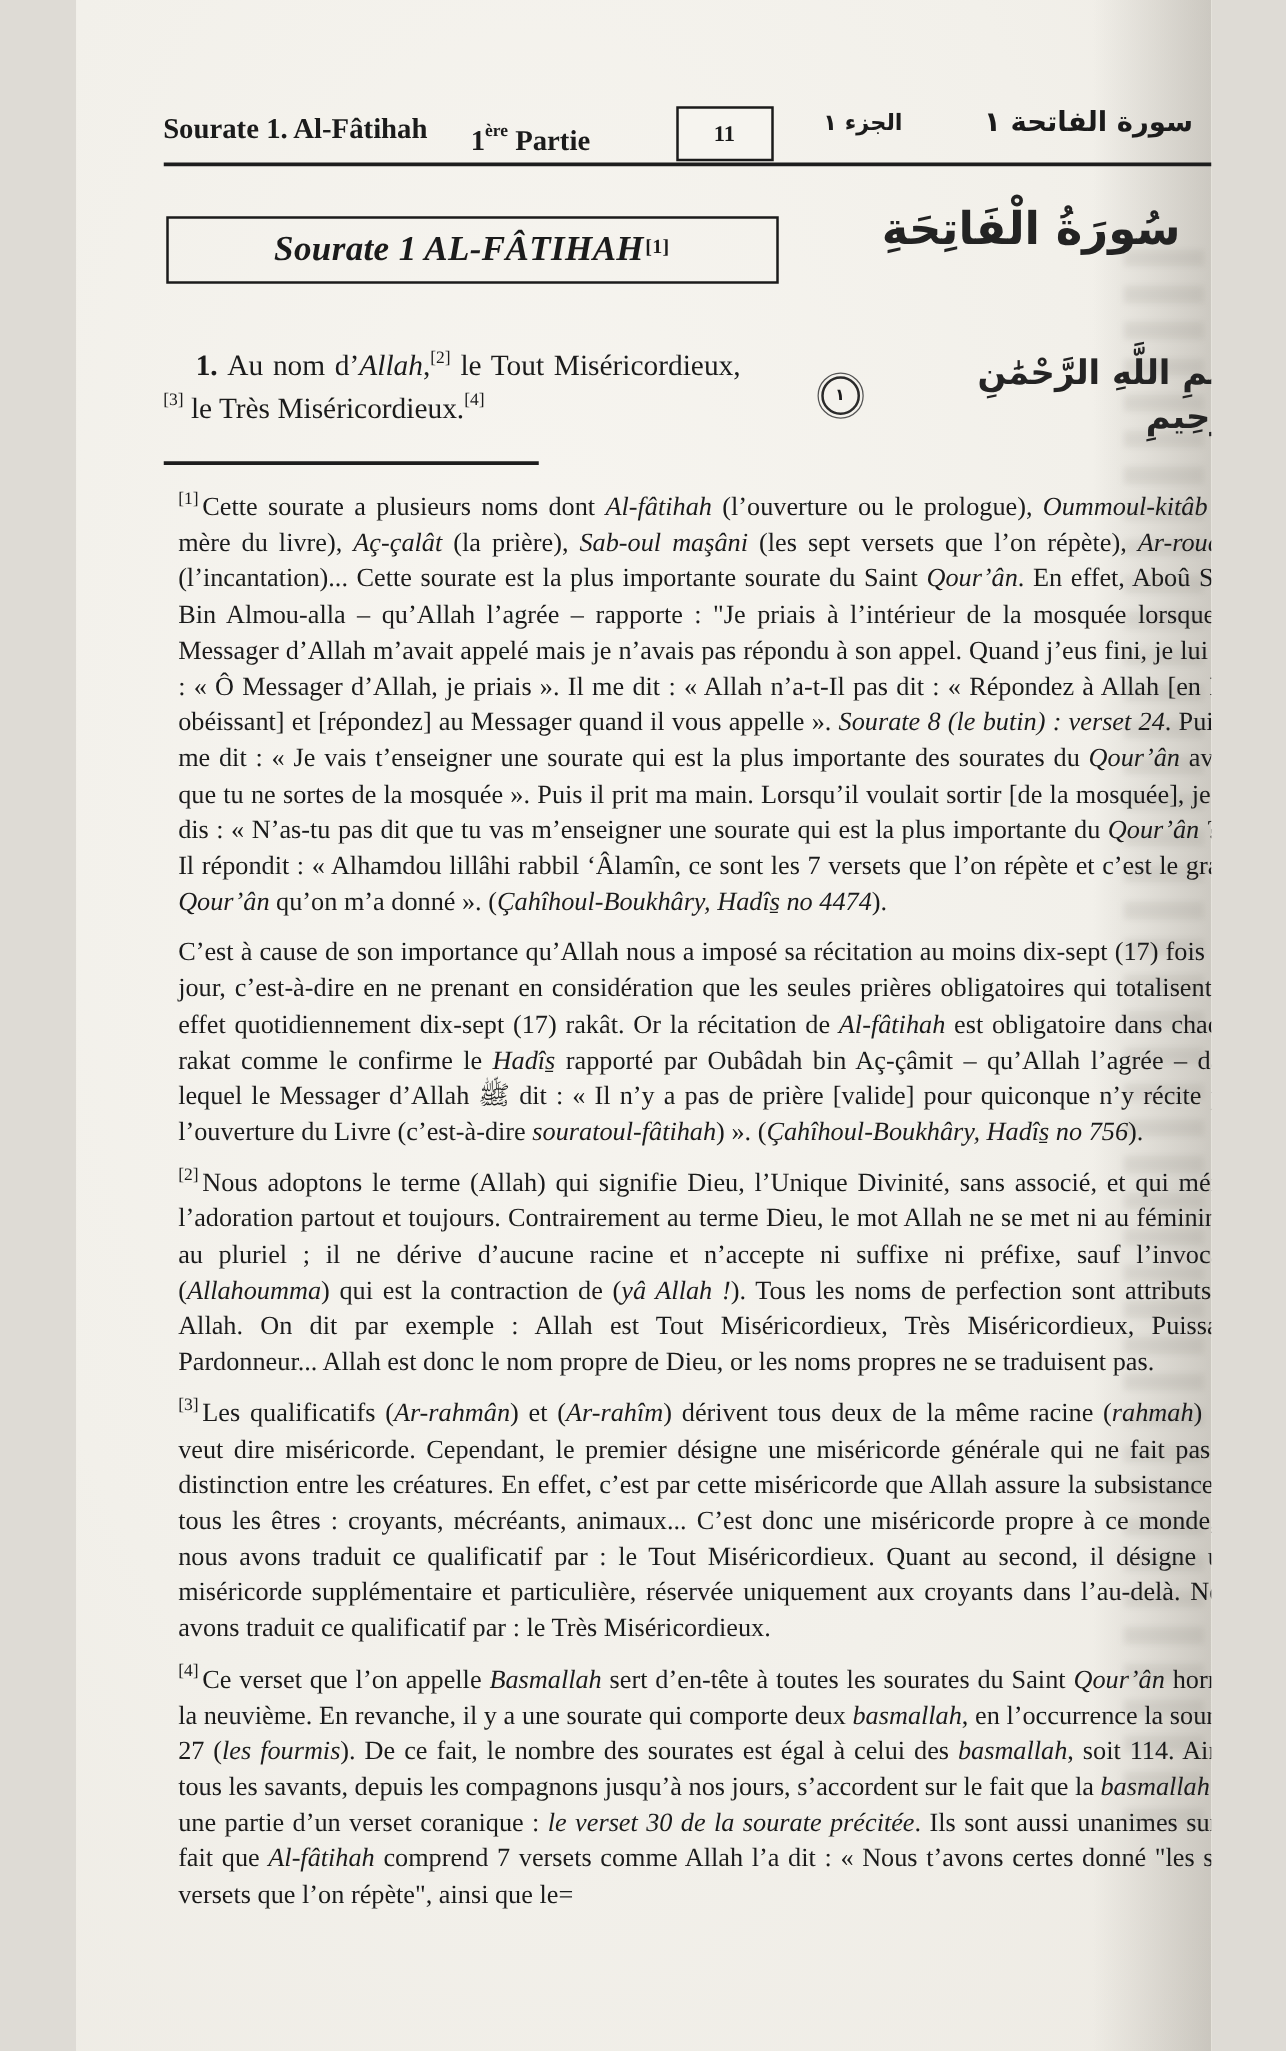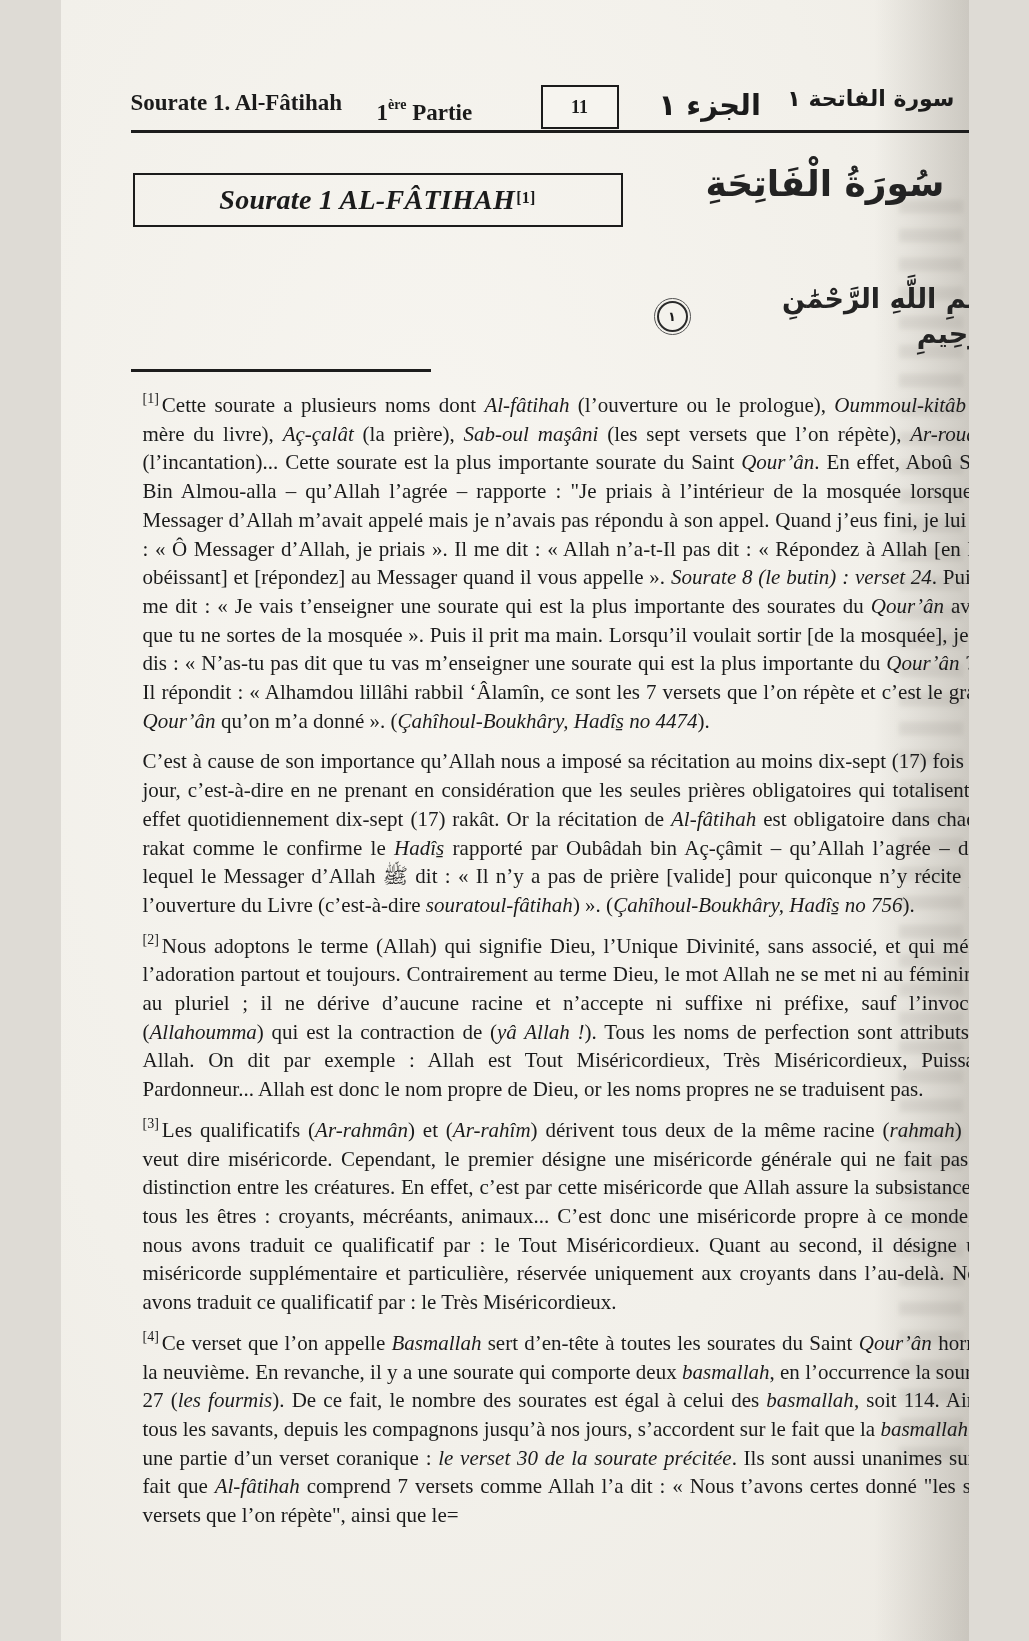--- a/index.html
+++ b/index.html
@@ -32,21 +32,21 @@
   .hdr-left{left:70px;top:90px;}
   .hdr-partie{left:316px;top:100px;}
   .hdr-partie sup{font-size:14px;position:relative;top:-2px;}
   .page-num-box{
     position:absolute;left:480px;top:85px;width:74px;height:40px;
     border:2.5px solid #1b1b1b;
     display:flex;align-items:center;justify-content:center;
     font-weight:bold;font-size:18px;background:#f6f4ef;
   }
   .arabic{font-family:"DejaVu Sans", sans-serif;}
-  .hdr-juz{left:598px;top:88px;font-size:29px;}
+  .hdr-juz{left:598px;top:88px;font-size:18px;}
   .hdr-surah{right:14px;top:86px;font-size:22px;}
   .hdr-rule{position:absolute;left:70px;top:130px;width:897px;height:3px;background:#1d1d1d;}
   
   .title-box{
     position:absolute;left:72px;top:173px;width:486px;height:50px;
     border:2px solid #1b1b1b;
     display:flex;align-items:center;justify-content:center;
     font-weight:bold;font-style:italic;font-size:28px;letter-spacing:0.3px;
   }
   .title-box sup{font-size:16px;font-style:normal;position:relative;top:-2px;margin-left:1px;}
@@ -104,20 +104,21 @@
 
   <div class="hdr-rule"></div>
 
   <div class="title-box">
       <span>Sourate 1 AL-FÂTIHAH</span>
       <sup>[1]</sup>
     </div>
 
   <div class="callig arabic">سُورَةُ الْفَاتِحَةِ</div>
 
+  <div class="verse"><span class="bd">1. </span><span>Au nom d’</span><span class="it">Allah</span><span>,</span><sup>[2]</sup><span> le Tout Miséricor­dieux,</span><sup>[3]</sup><span> le Très Miséricordieux.</span><sup>[4]</sup></div>
 
   <div class="basmala-row">
     <span class="verse-ornament arabic">١</span>
     <span class="basmala-text arabic" dir="rtl">بِسْمِ اللَّهِ الرَّحْمَٰنِ الرَّحِيمِ</span>
   </div>
 
   <div class="fn-sep"></div>
 
   <div class="footnotes">
       <p><sup class="fn-marker">[1]</sup><span>Cette sourate a plusieurs noms dont </span><span class="it">Al-fâtihah</span><span> (l’ouverture ou le prologue), </span><span class="it">Oummoul-kitâb</span><span> (la mère du livre), </span><span class="it">Aç-çalât</span><span> (la prière), </span><span class="it">Sab-oul maşâni</span><span> (les sept versets que l’on répète), </span><span class="it">Ar-rouqya</span><span> (l’incantation)... Cette sourate est la plus importante sourate du Saint </span><span class="it">Qour’ân</span><span>. En effet, Aboû Saïd Bin Almou-alla – qu’Allah l’agrée – rapporte : "Je priais à l’intérieur de la mosquée lorsque le Messager d’Allah m’avait appelé mais je n’avais pas répondu à son appel. Quand j’eus fini, je lui dis : « Ô Messager d’Allah, je priais ». Il me dit : « Allah n’a-t-Il pas dit : « Répondez à Allah [en Lui obéissant] et [répondez] au Messager quand il vous appelle ». </span><span class="it">Sourate 8 (le butin) : verset 24</span><span>. Puis il me dit : « Je vais t’enseigner une sourate qui est la plus importante des sourates du </span><span class="it">Qour’ân</span><span> avant que tu ne sortes de la mosquée ». Puis il prit ma main. Lorsqu’il voulait sortir [de la mosquée], je lui dis : « N’as-tu pas dit que tu vas m’enseigner une sourate qui est la plus importante du </span><span class="it">Qour’ân</span><span> ? ». Il répondit : « Alhamdou lillâhi rabbil ‘Âlamîn, ce sont les 7 versets que l’on répète et c’est le grand </span><span class="it">Qour’ân</span><span> qu’on m’a donné ». (</span><span class="it">Çahîhoul-Boukhâry, Hadîs̱ no 4474</span><span>).</span></p>

